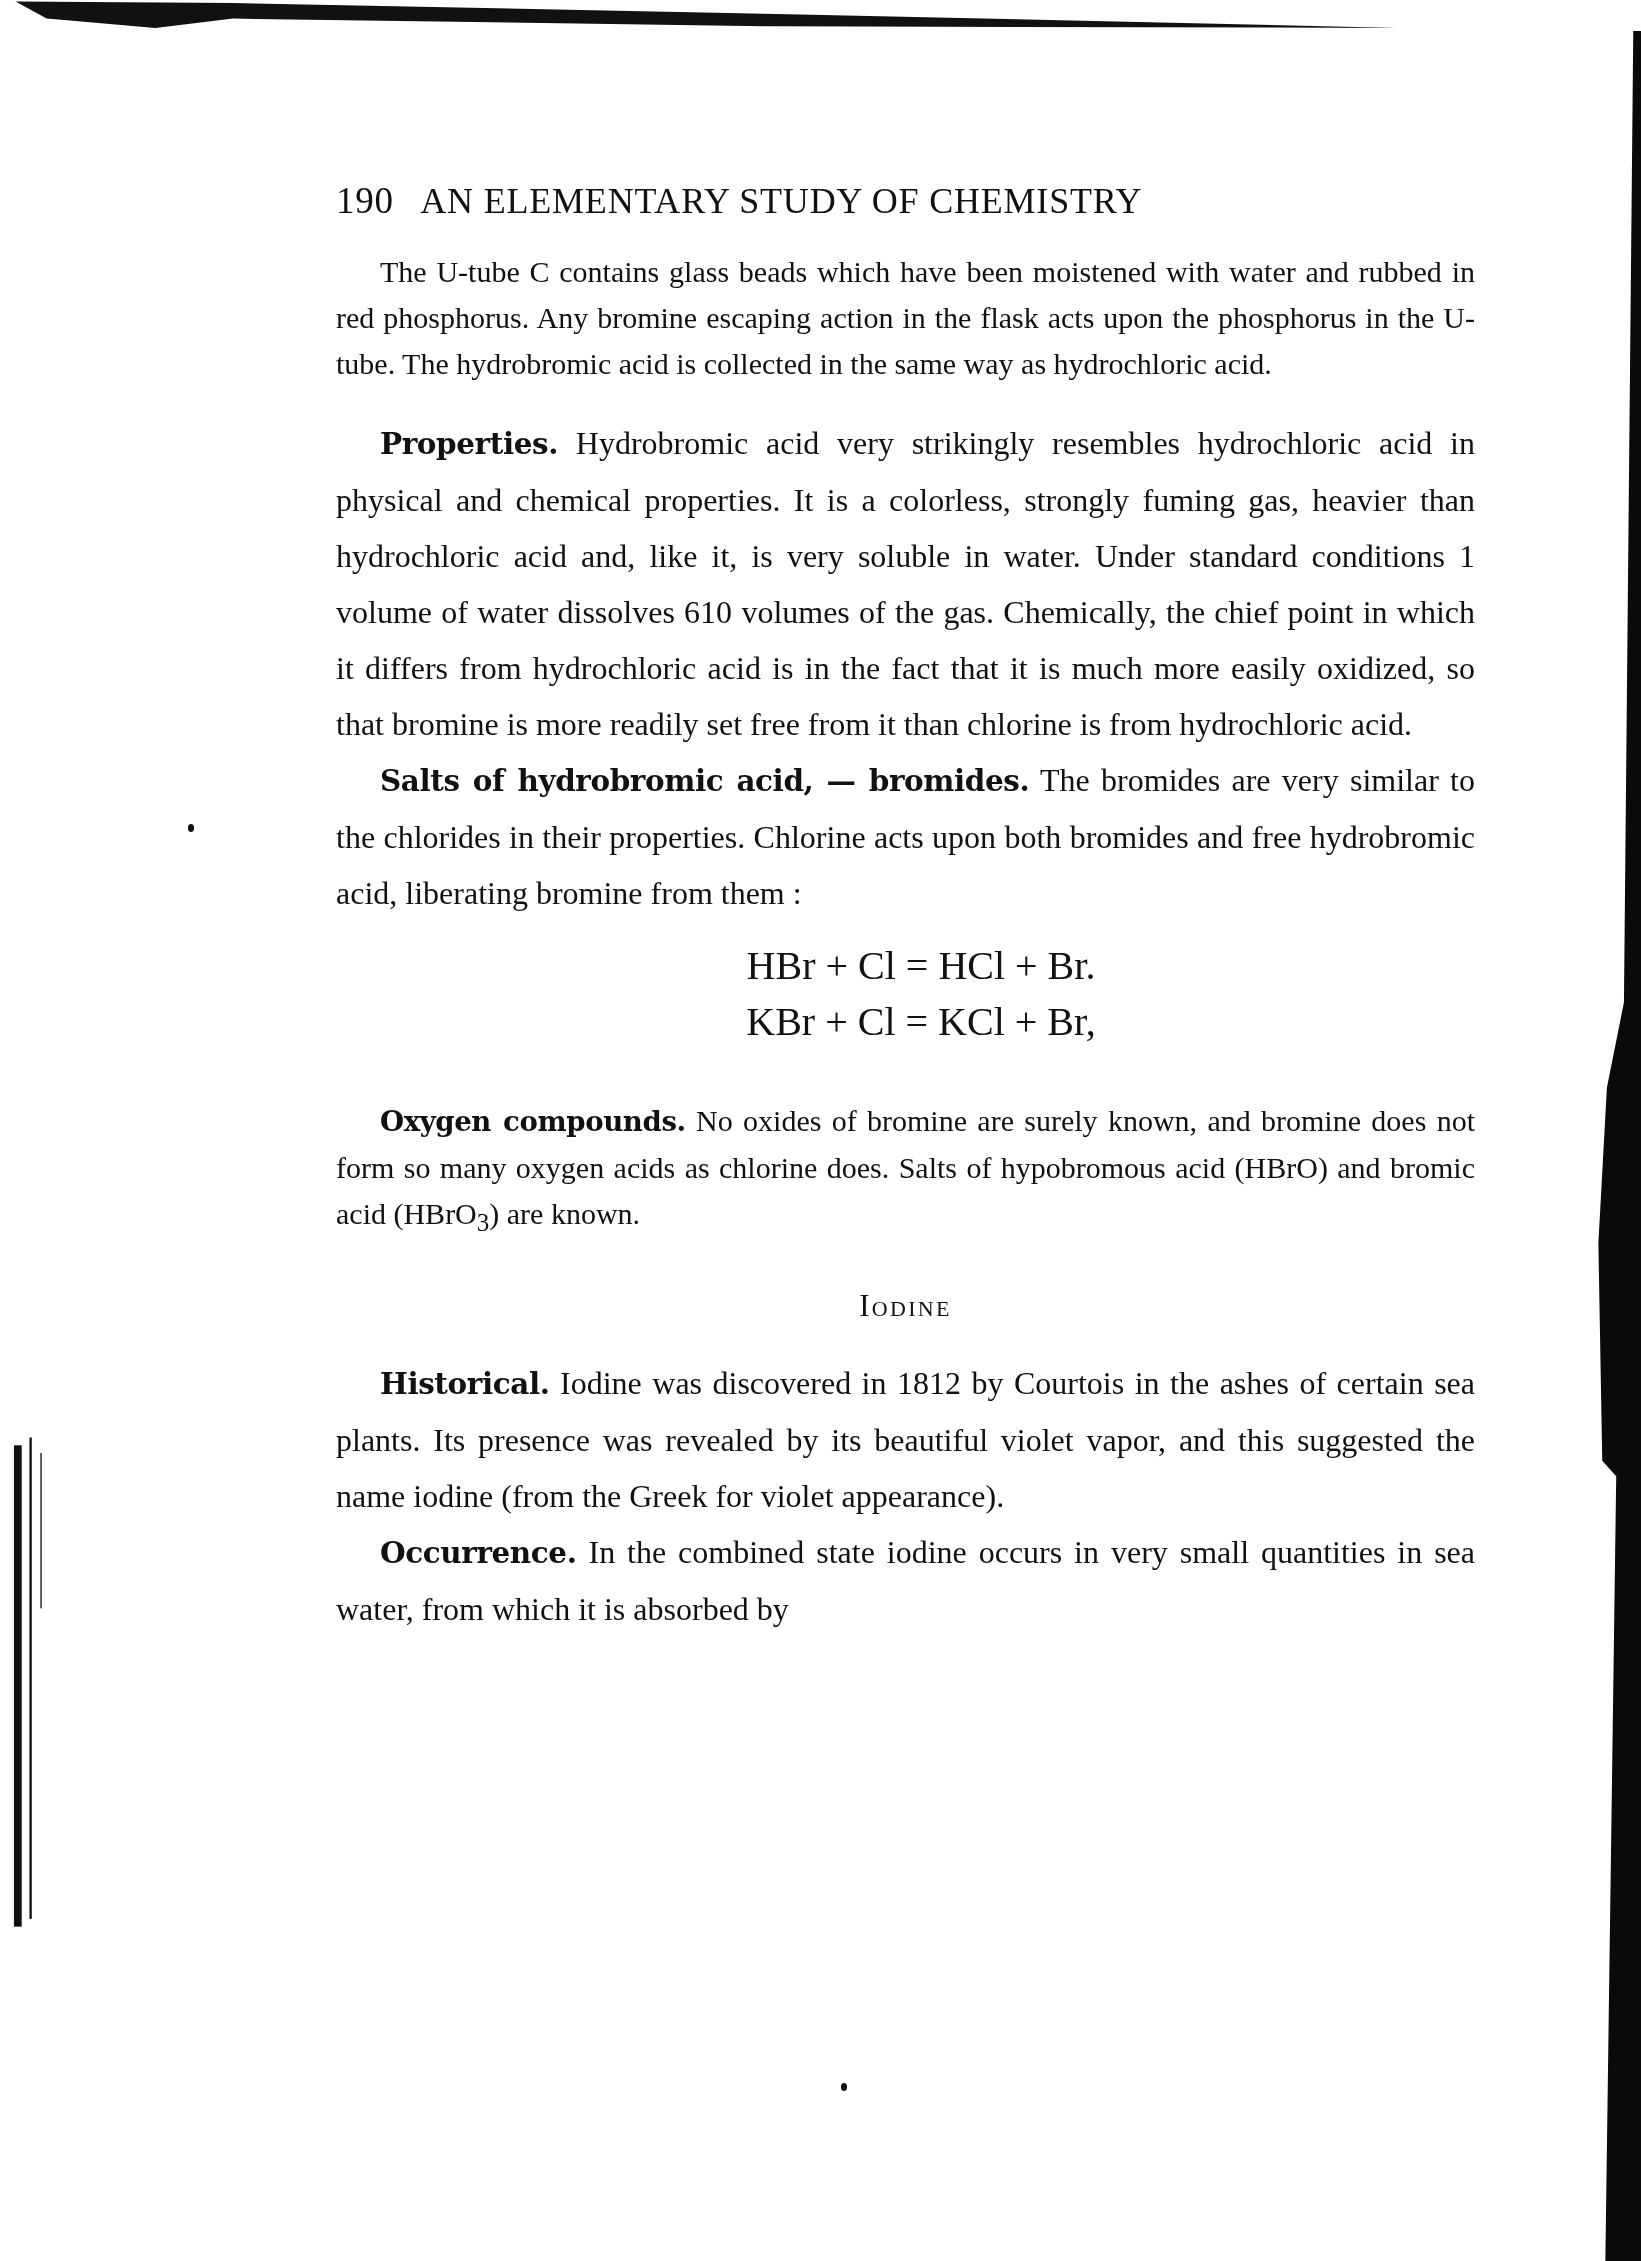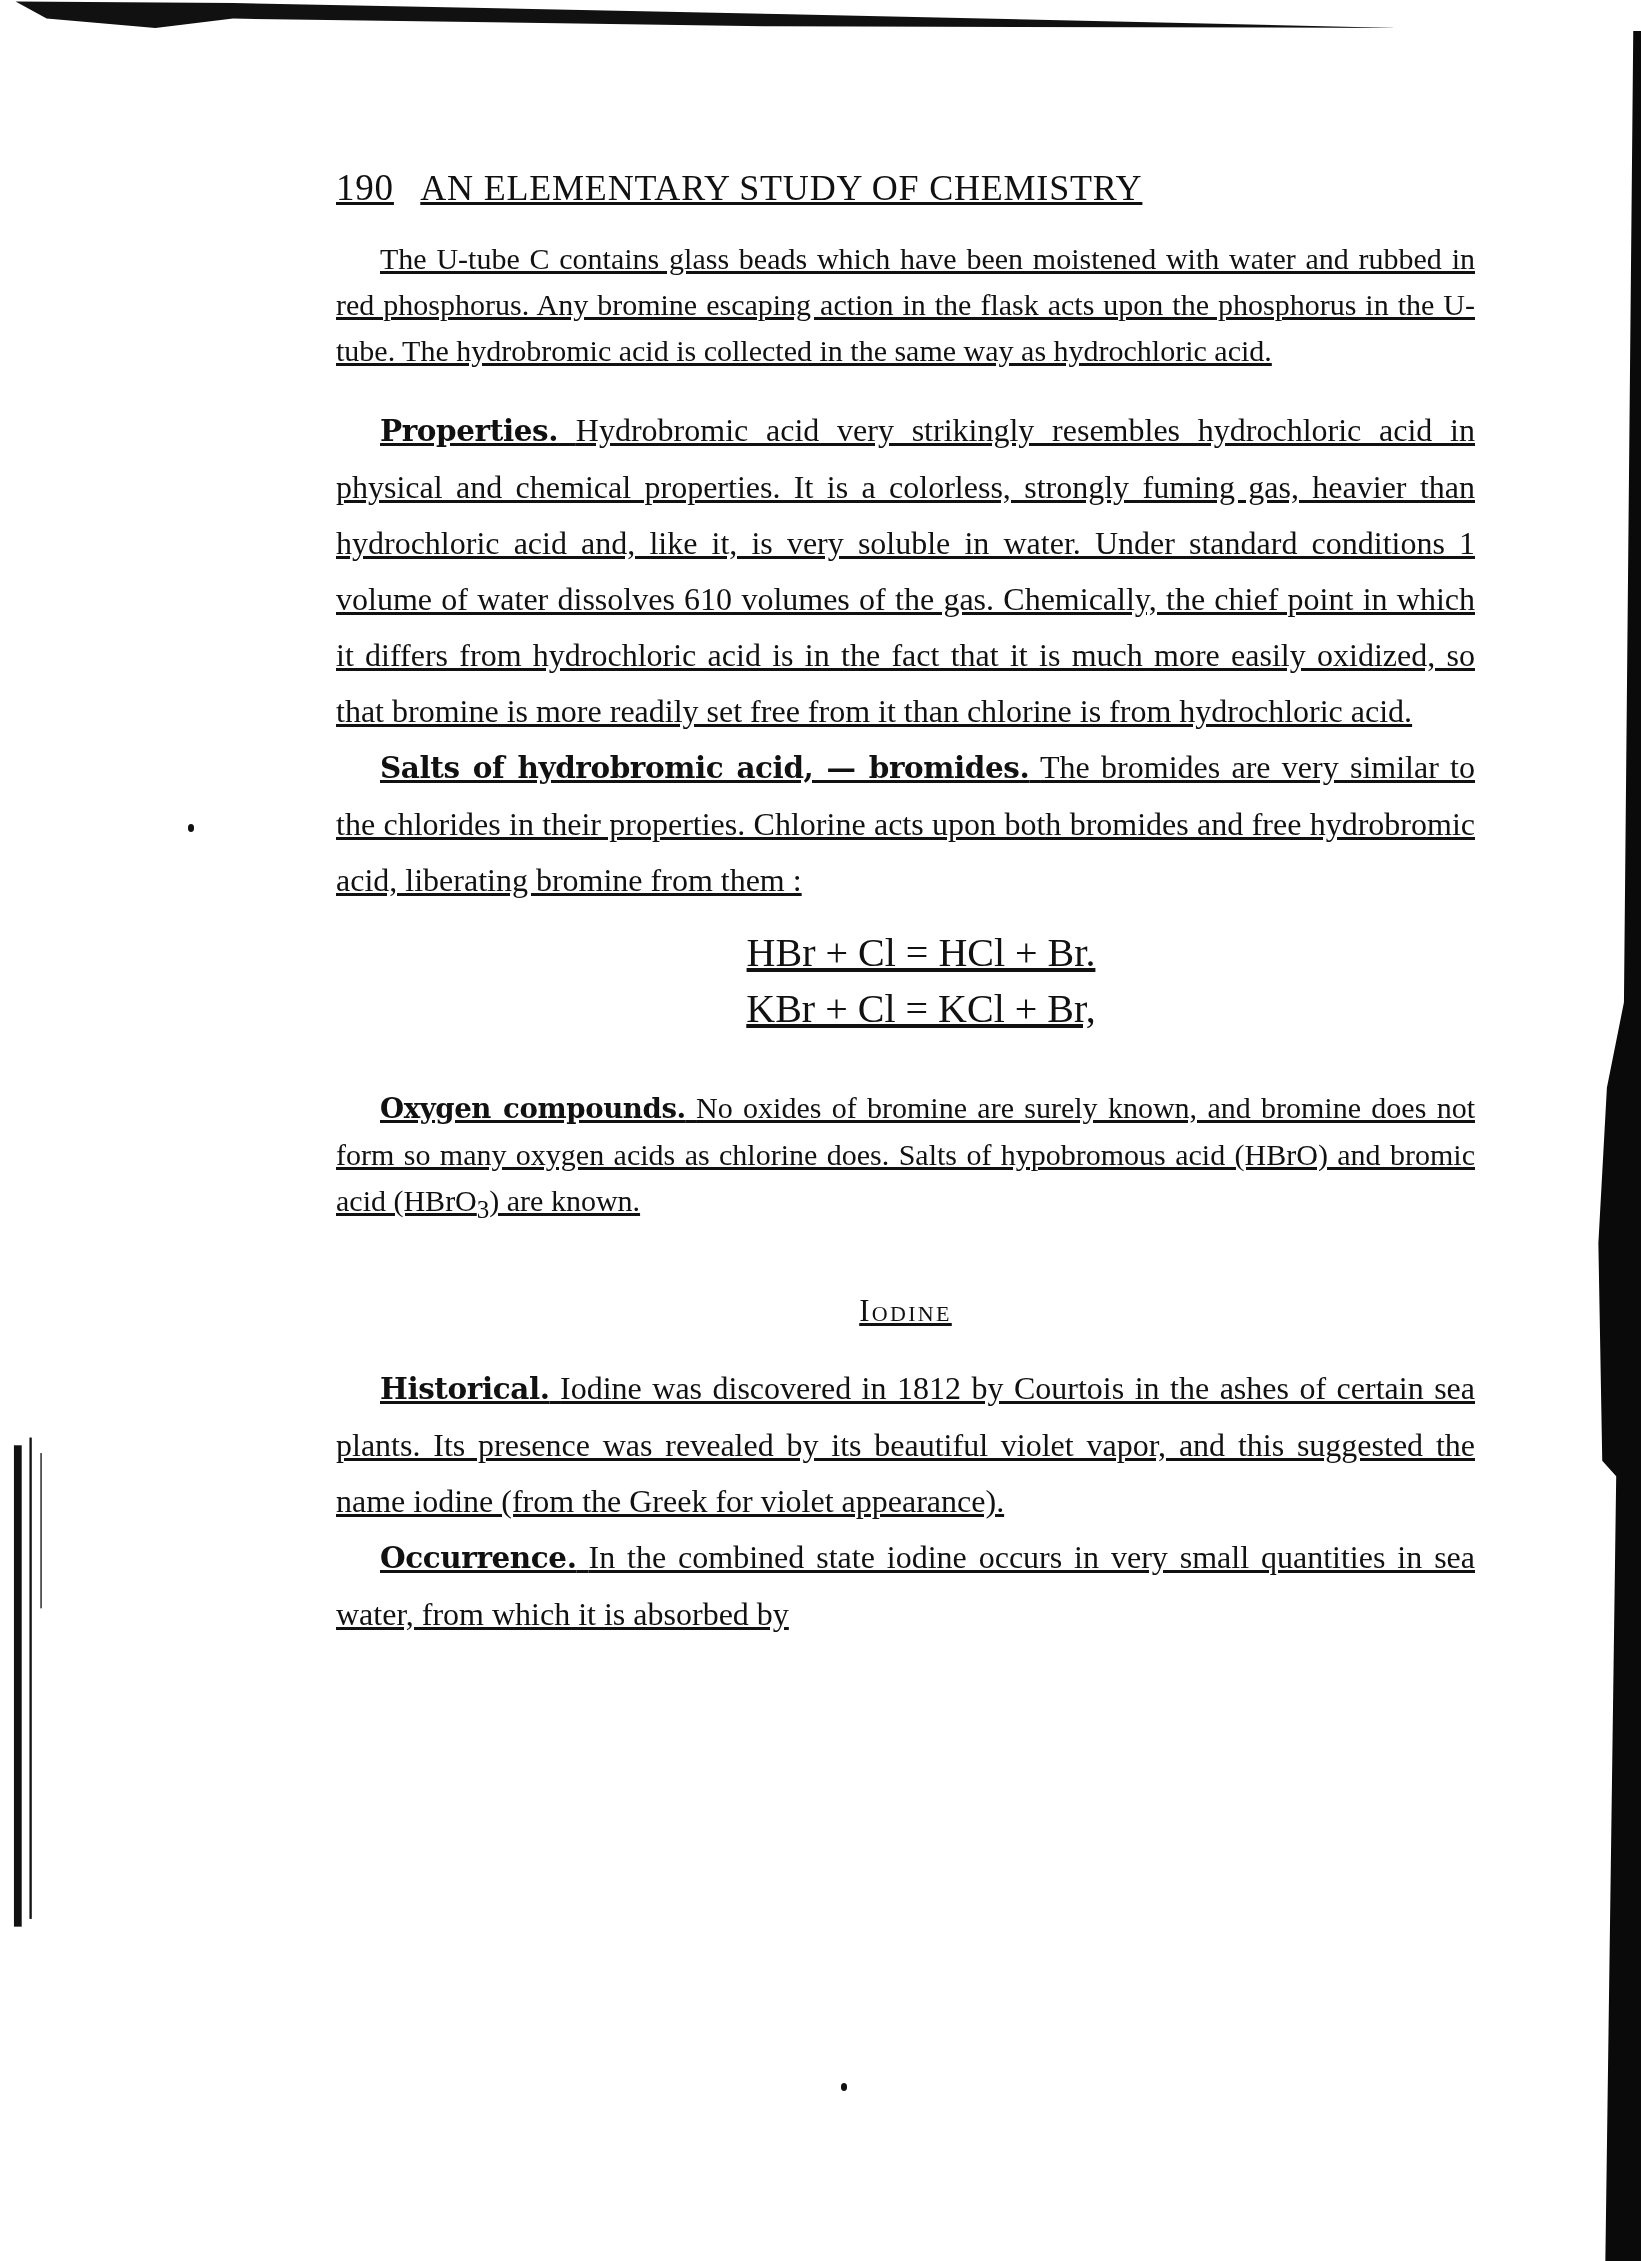--- a/index.html
+++ b/index.html
@@ -1,30 +1,30 @@
 <!DOCTYPE html>
 <html style="font-size:12.4px"><head>
 <meta charset="utf-8">
 <style>
   html, body { margin:0; padding:0; }
   body { width:1641px; height:2261px; background:#ffffff; position:relative; overflow:hidden;
          font-family:"Liberation Serif","DejaVu Serif",serif; color:#111; }
   .scan-top { position:absolute; left:0; top:0; width:1414px; height:31px; }
   .scan-right { position:absolute; right:0; top:0; width:62px; height:2261px; }
   .scan-left { position:absolute; left:0; top:1422px; width:62px; height:559px; }
-  .page { position:absolute; left:336px; top:166px; width:1139px;text-decoration:underline; }
+  .page { position:absolute; left:336px; top:179px; width:1139px; }
   .running-head { display:flex; align-items:baseline; font-size:36px; letter-spacing:0.8px; height:70px; }
   .running-head .pno { margin-right:26.4px; font-size:37px; }
   .small { font-size:30px; line-height:46px; text-align:justify; text-align-last:left; margin:0; }
   .small p { margin:0; text-indent:44px; }
   .big { font-size:32px; line-height:56px; text-align:justify; margin:0; }
   .big p { margin:0; text-indent:44px; }
   .bold { font-weight:bold; font-family:"DejaVu Serif","Liberation Serif",serif; font-size:0.92em; letter-spacing:-0.4px; }
   .eq { text-align:center; font-size:40px; line-height:56px; padding-left:31px; }
-  .section-title { text-align:center; font-size:31px; letter-spacing:2.3px; font-variant:small-caps; margin:60px 0 31px; }
+  .section-title { text-align:center; font-size:31px; letter-spacing:2.3px; font-variant:small-caps; margin:42px 0 31px; }
   .gap1 { height:28px; }
   .gap2 { height:17px; }
   .gap3 { height:31px; }
   .dot { position:absolute; width:6.2px; height:7.8px; background:#111; border-radius:50%; }
 </style>
 </head>
 <body>
 
 <svg class="scan-top" viewBox="0 0 1820 40" preserveAspectRatio="none">
   <polygon points="20,2 300,4 1000,18 1800,36 1000,34 300,24 200,36 60,24" fill="#111"></polygon>

